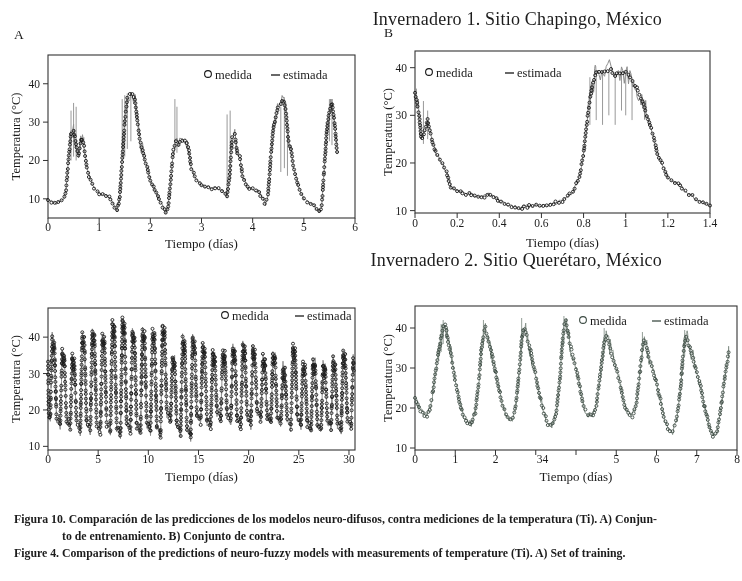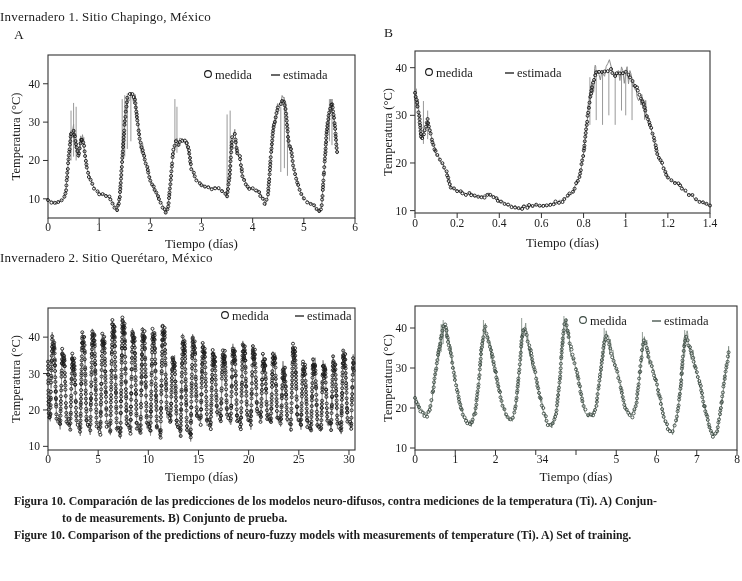--- a/index.html
+++ b/index.html
@@ -1,24 +1,24 @@
 <!DOCTYPE html>
 <html><head>
 <meta charset="utf-8">
 <style>
   html,body{margin:0;padding:0;background:#f3f3f3;}
   .page{
     position:relative;width:742px;height:581px;background:#ffffff;
     font-family:"Liberation Serif","DejaVu Serif",serif;color:#1c1c1c;
     overflow:hidden;
   }
-  .fig-title{position:absolute;width:662px;text-align:left;font-size:13px;letter-spacing:.2px;}
+  .fig-title{position:absolute;width:662px;text-align:right;font-size:18px;letter-spacing:.2px;}
   .panel-letter{position:absolute;font-size:13.5px;}
   .chart{position:absolute;}
-  .caption{position:absolute;left:14px;top:493px;width:718px;font-size:11.8px;font-weight:bold;line-height:17px;}
+  .caption{position:absolute;left:14px;top:511px;width:718px;font-size:11.8px;font-weight:bold;line-height:17px;}
   .caption .cont{padding-left:48px;}
   svg text{font-family:"Liberation Serif","DejaVu Serif",serif;fill:#1c1c1c;}
 </style>
 </head>
 <body>
 
 <div class="page">
 
   <div class="fig-title" style="top:9px;">Invernadero 1. Sitio Chapingo, México</div>
 
@@ -2548,17 +2548,17 @@
         <circle cx="355.3" cy="75.7" r="1.5"></circle>
         <circle cx="355.6" cy="72.9" r="1.5"></circle>
         <circle cx="356.6" cy="69.7" r="1.5"></circle>
         <circle cx="356.9" cy="64.4" r="1.5"></circle>
         <circle cx="357.6" cy="60.3" r="1.5"></circle>
       </g>
     </svg>
 
   <div class="caption">
     <div>Figura 10. Comparación de las predicciones de los modelos neuro-difusos, contra mediciones de la temperatura (Ti). A) Conjun-</div>
-    <div class="cont">to de measurements. B) Conjunto de prueba.</div>
-    <div>Figure 10. Comparison of the predictions of neuro-fuzzy models with measurements of temperature (Ti). A) Set of training.</div>
+    <div class="cont">to de entrenamiento. B) Conjunto de contra.</div>
+    <div>Figure 4. Comparison of the predictions of neuro-fuzzy models with measurements of temperature (Ti). A) Set of training.</div>
   </div>
 
 </div>
 
 </body></html>

